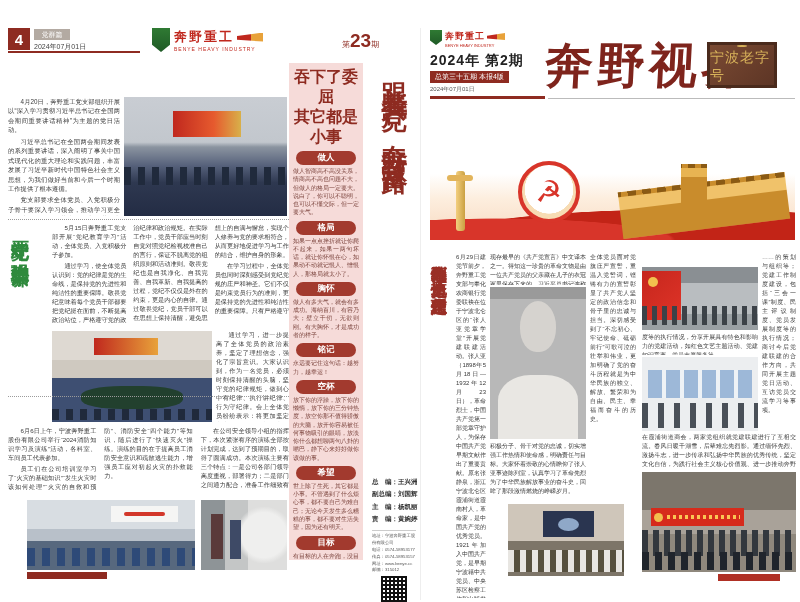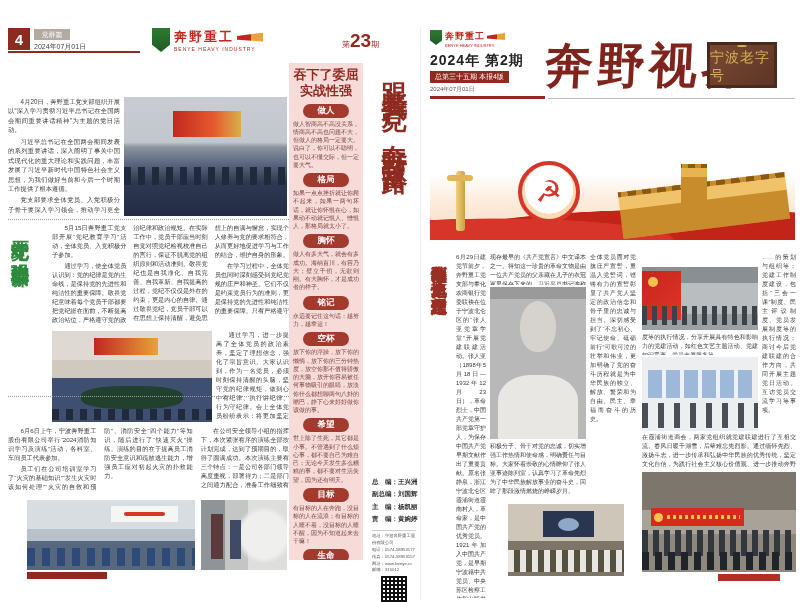--- a/index.html
+++ b/index.html
@@ -12,21 +12,21 @@
   .serif{font-family:"DejaVu Serif",serif;}
   .dotted{border-top:1px dotted #9b9b9b;height:0;}
   .ph{position:absolute;overflow:hidden;background:#ccc;}
   .ppl{position:absolute;left:0;right:0;background:repeating-linear-gradient(90deg,#202a3c 0 7px,rgba(0,0,0,0) 7px 14px);}
   
   .pagenum{background:#8e2b21;color:#fff;font-weight:bold;font-size:15px;display:flex;align-items:center;justify-content:center;}
   .seclabel{background:#b3aaa2;color:#fff;font-size:7px;display:flex;align-items:center;justify-content:center;}
   .shield{background:linear-gradient(180deg,#2f7a33,#1f5a26);clip-path:polygon(0 0,100% 0,100% 70%,50% 100%,0 70%);}
   .wing{background:linear-gradient(90deg,#c0281e 0 55%,#e8a23a 55% 100%);clip-path:polygon(0 40%,100% 0,100% 100%,0 80%);}
   .pill{background:#a23a2e;color:#fff;font-size:8.5px;font-weight:bold;border-radius:8px;
-        width:46px;margin:4px auto 2px auto;text-align:center;padding:1px 0;font-family:Liberation Serif, serif;}
+        width:60px;margin:4px auto 2px auto;text-align:center;padding:1px 0;font-family:Liberation Serif, serif;}
   .colsec{font-size:6px;color:#7c453e;text-align:justify;line-height:1.38;margin:0 1px;}
   .qr{background:
       repeating-linear-gradient(0deg,#111 0 2px,rgba(0,0,0,0) 2px 4px),
       repeating-linear-gradient(90deg,#111 0 2px,#fff 2px 4px);}
   .caption-strip{background:#8e2b21;}
 </style>
 </head>
 <body>
 
 <div id="canvas">
@@ -105,23 +105,23 @@
   </div>
 
   <div class="ph" style="left:201px;top:500px;width:86px;height:70px;background:linear-gradient(90deg,#8e9497 0 28%,#c4c6c6 28% 55%,#dededd 55% 100%);">
     <div class="abs" style="right:-8%;top:10%;width:70%;height:80%;background:radial-gradient(circle,#efefee 0 55%,rgba(239,239,238,0) 70%);"></div>
     <div class="abs" style="left:12%;top:20%;width:14%;height:64%;background:#5a3a3a;"></div>
     <div class="abs" style="left:34%;top:28%;width:13%;height:56%;background:#3e4a66;"></div>
   </div>
   <div class="abs caption-strip" style="left:27px;top:572px;width:80px;height:7px;"></div>
 
   <div class="abs" style="left:289px;top:63px;width:74px;height:497px;background:#f6dbd9;padding:4px 3px;box-sizing:border-box;overflow:hidden;">
-    <div style="text-align:center;font-size:13px;font-weight:bold;color:#8e2b21;line-height:1.25;">
+    <div style="text-align:center;font-size:16px;font-weight:bold;color:#8e2b21;line-height:1.25;">
       <div>吞下了委屈</div>
-      <div>实战性强</div>
+      <div>其它都是小事</div>
     </div>
     <div class="pill">做人</div>
     <div class="colsec">做人智商高不高没关系，情商高不高也问题不大，但做人的格局一定要大。说白了，你可以不聪明，也可以不懂交际，但一定要大气。</div>
     <div class="pill">格局</div>
     <div class="colsec">如果一点点挫折就让你爬不起来，如果一两句坏话，就让你怀恨在心，如果动不动就记恨人、憎恨人，那格局就太小了。</div>
     <div class="pill">胸怀</div>
     <div class="colsec">做人有多大气，就会有多成功。海纳百川，有容乃大；壁立千仞，无欲则刚。有大胸怀，才是成功者的样子。</div>
     <div class="pill">铭记</div>
     <div class="colsec">永远要记住这句话：越努力，越幸运！</div>
     <div class="pill">空杯</div>

